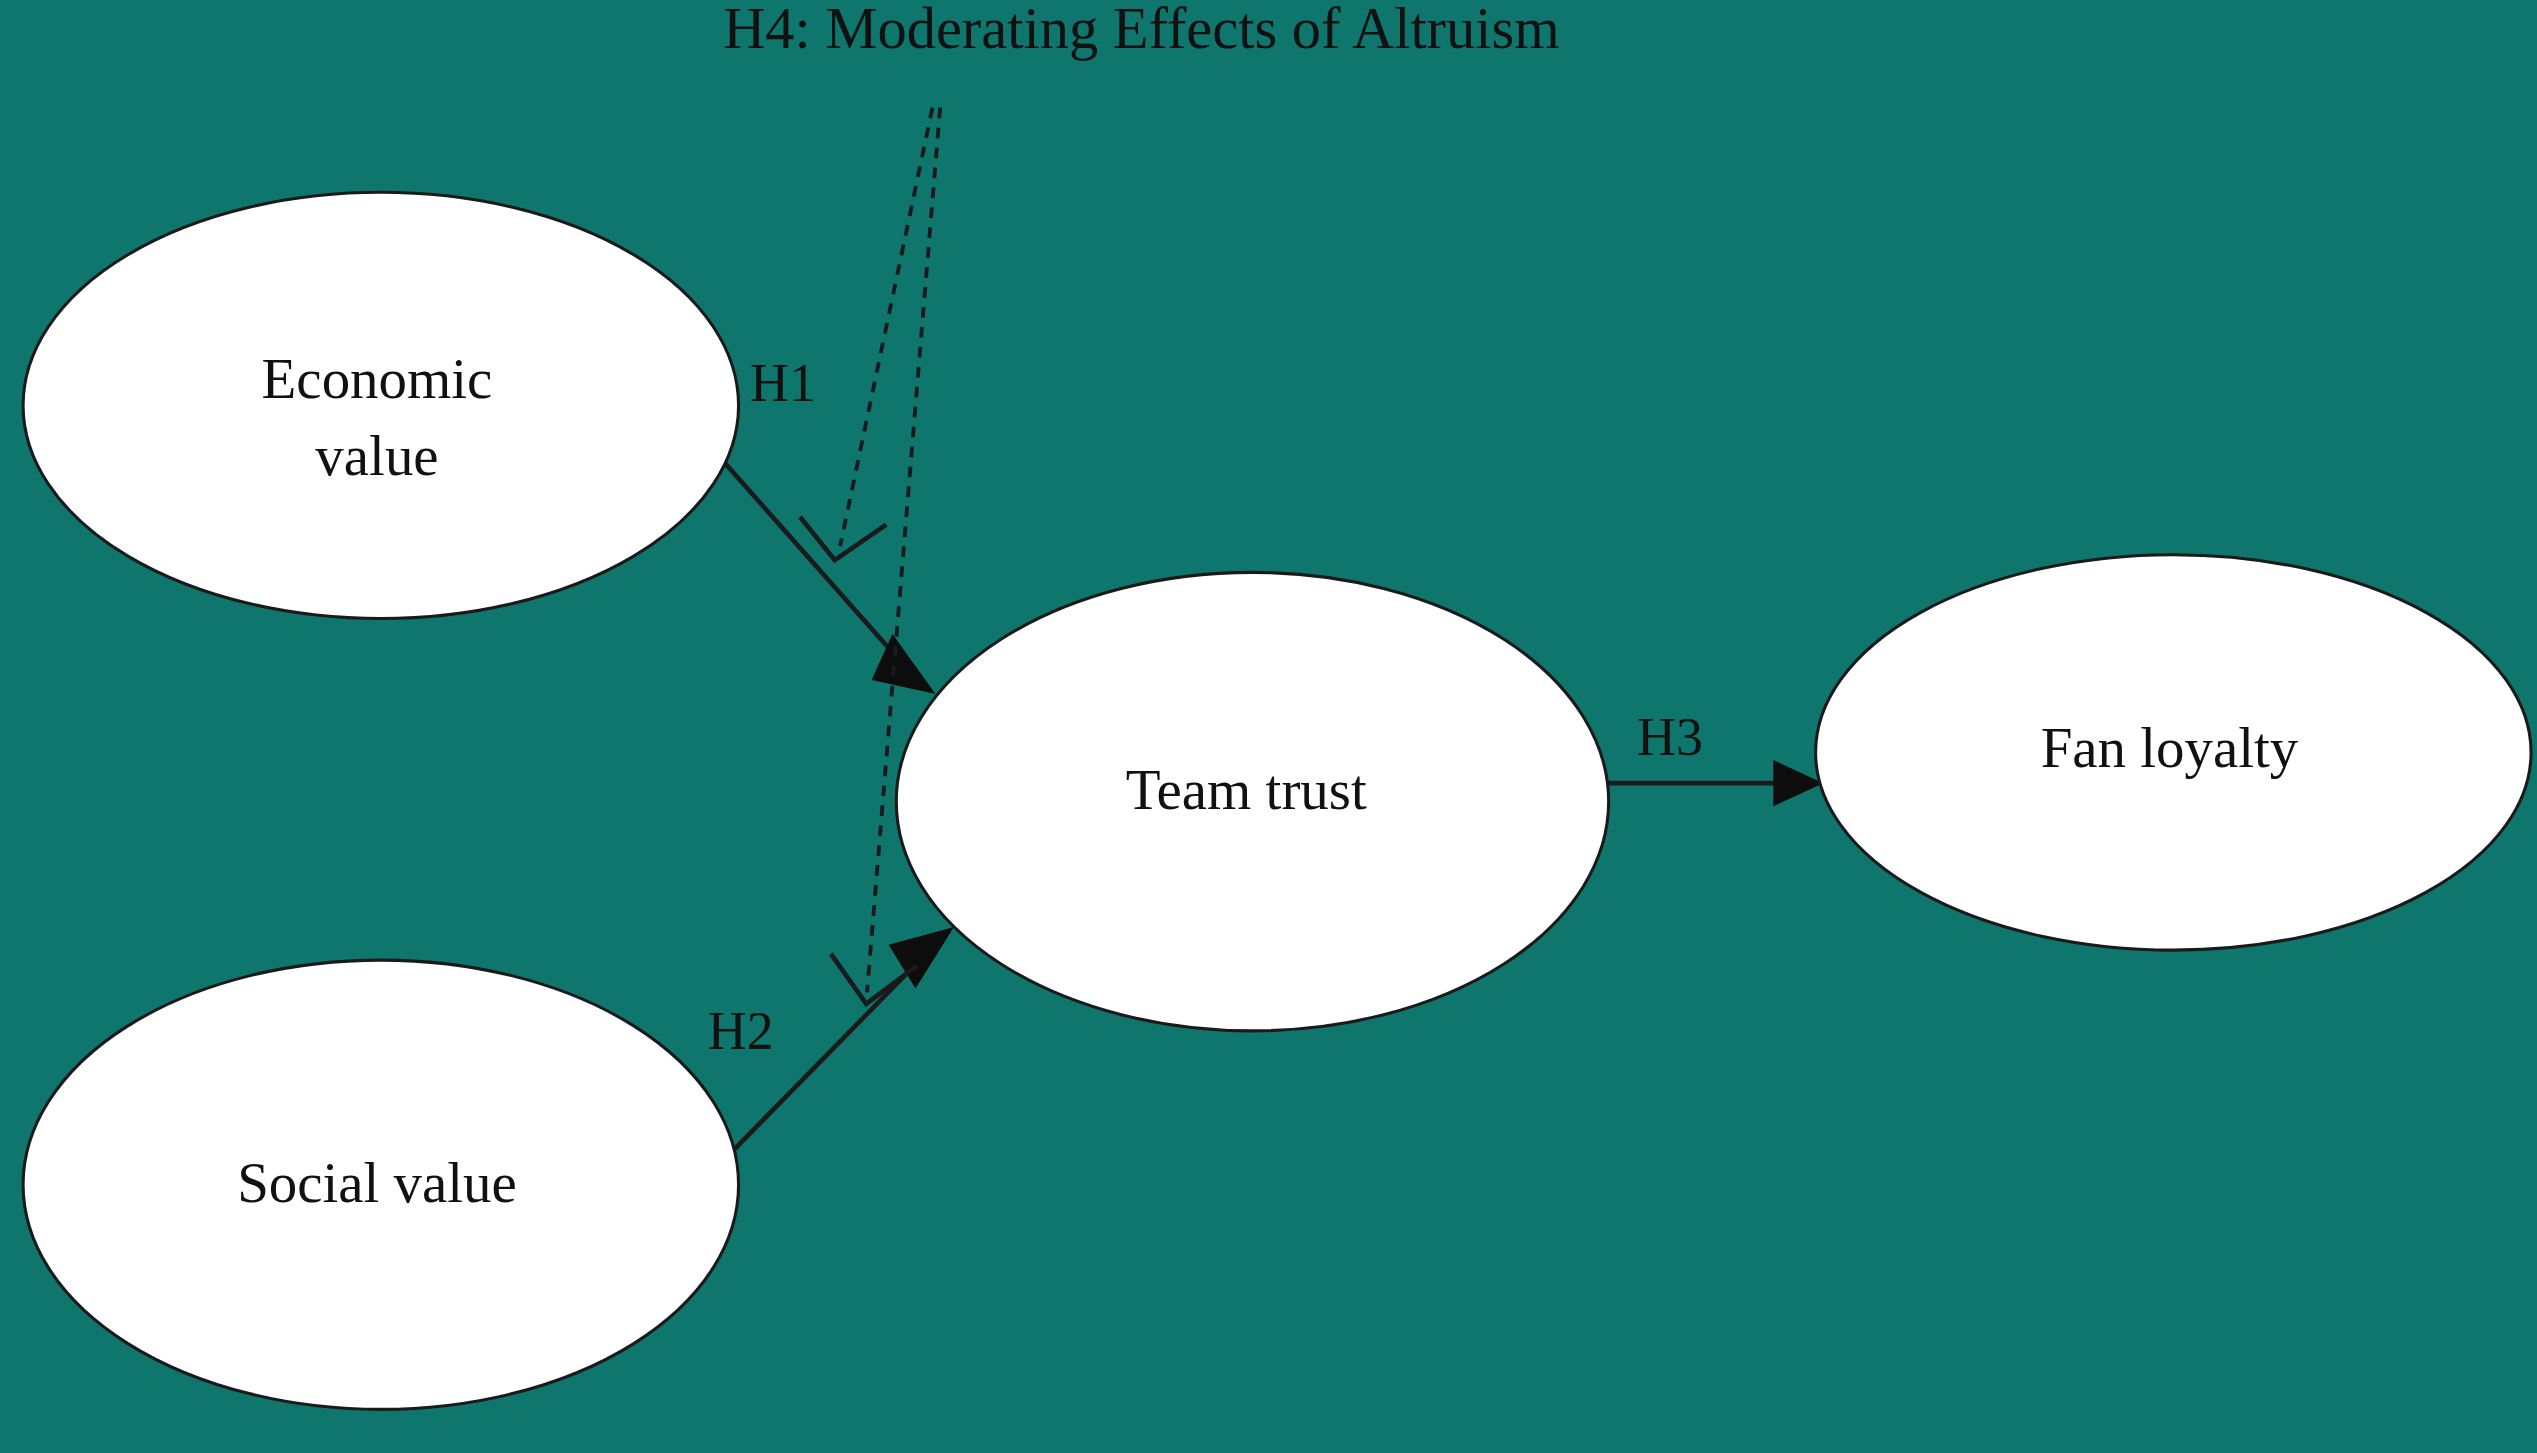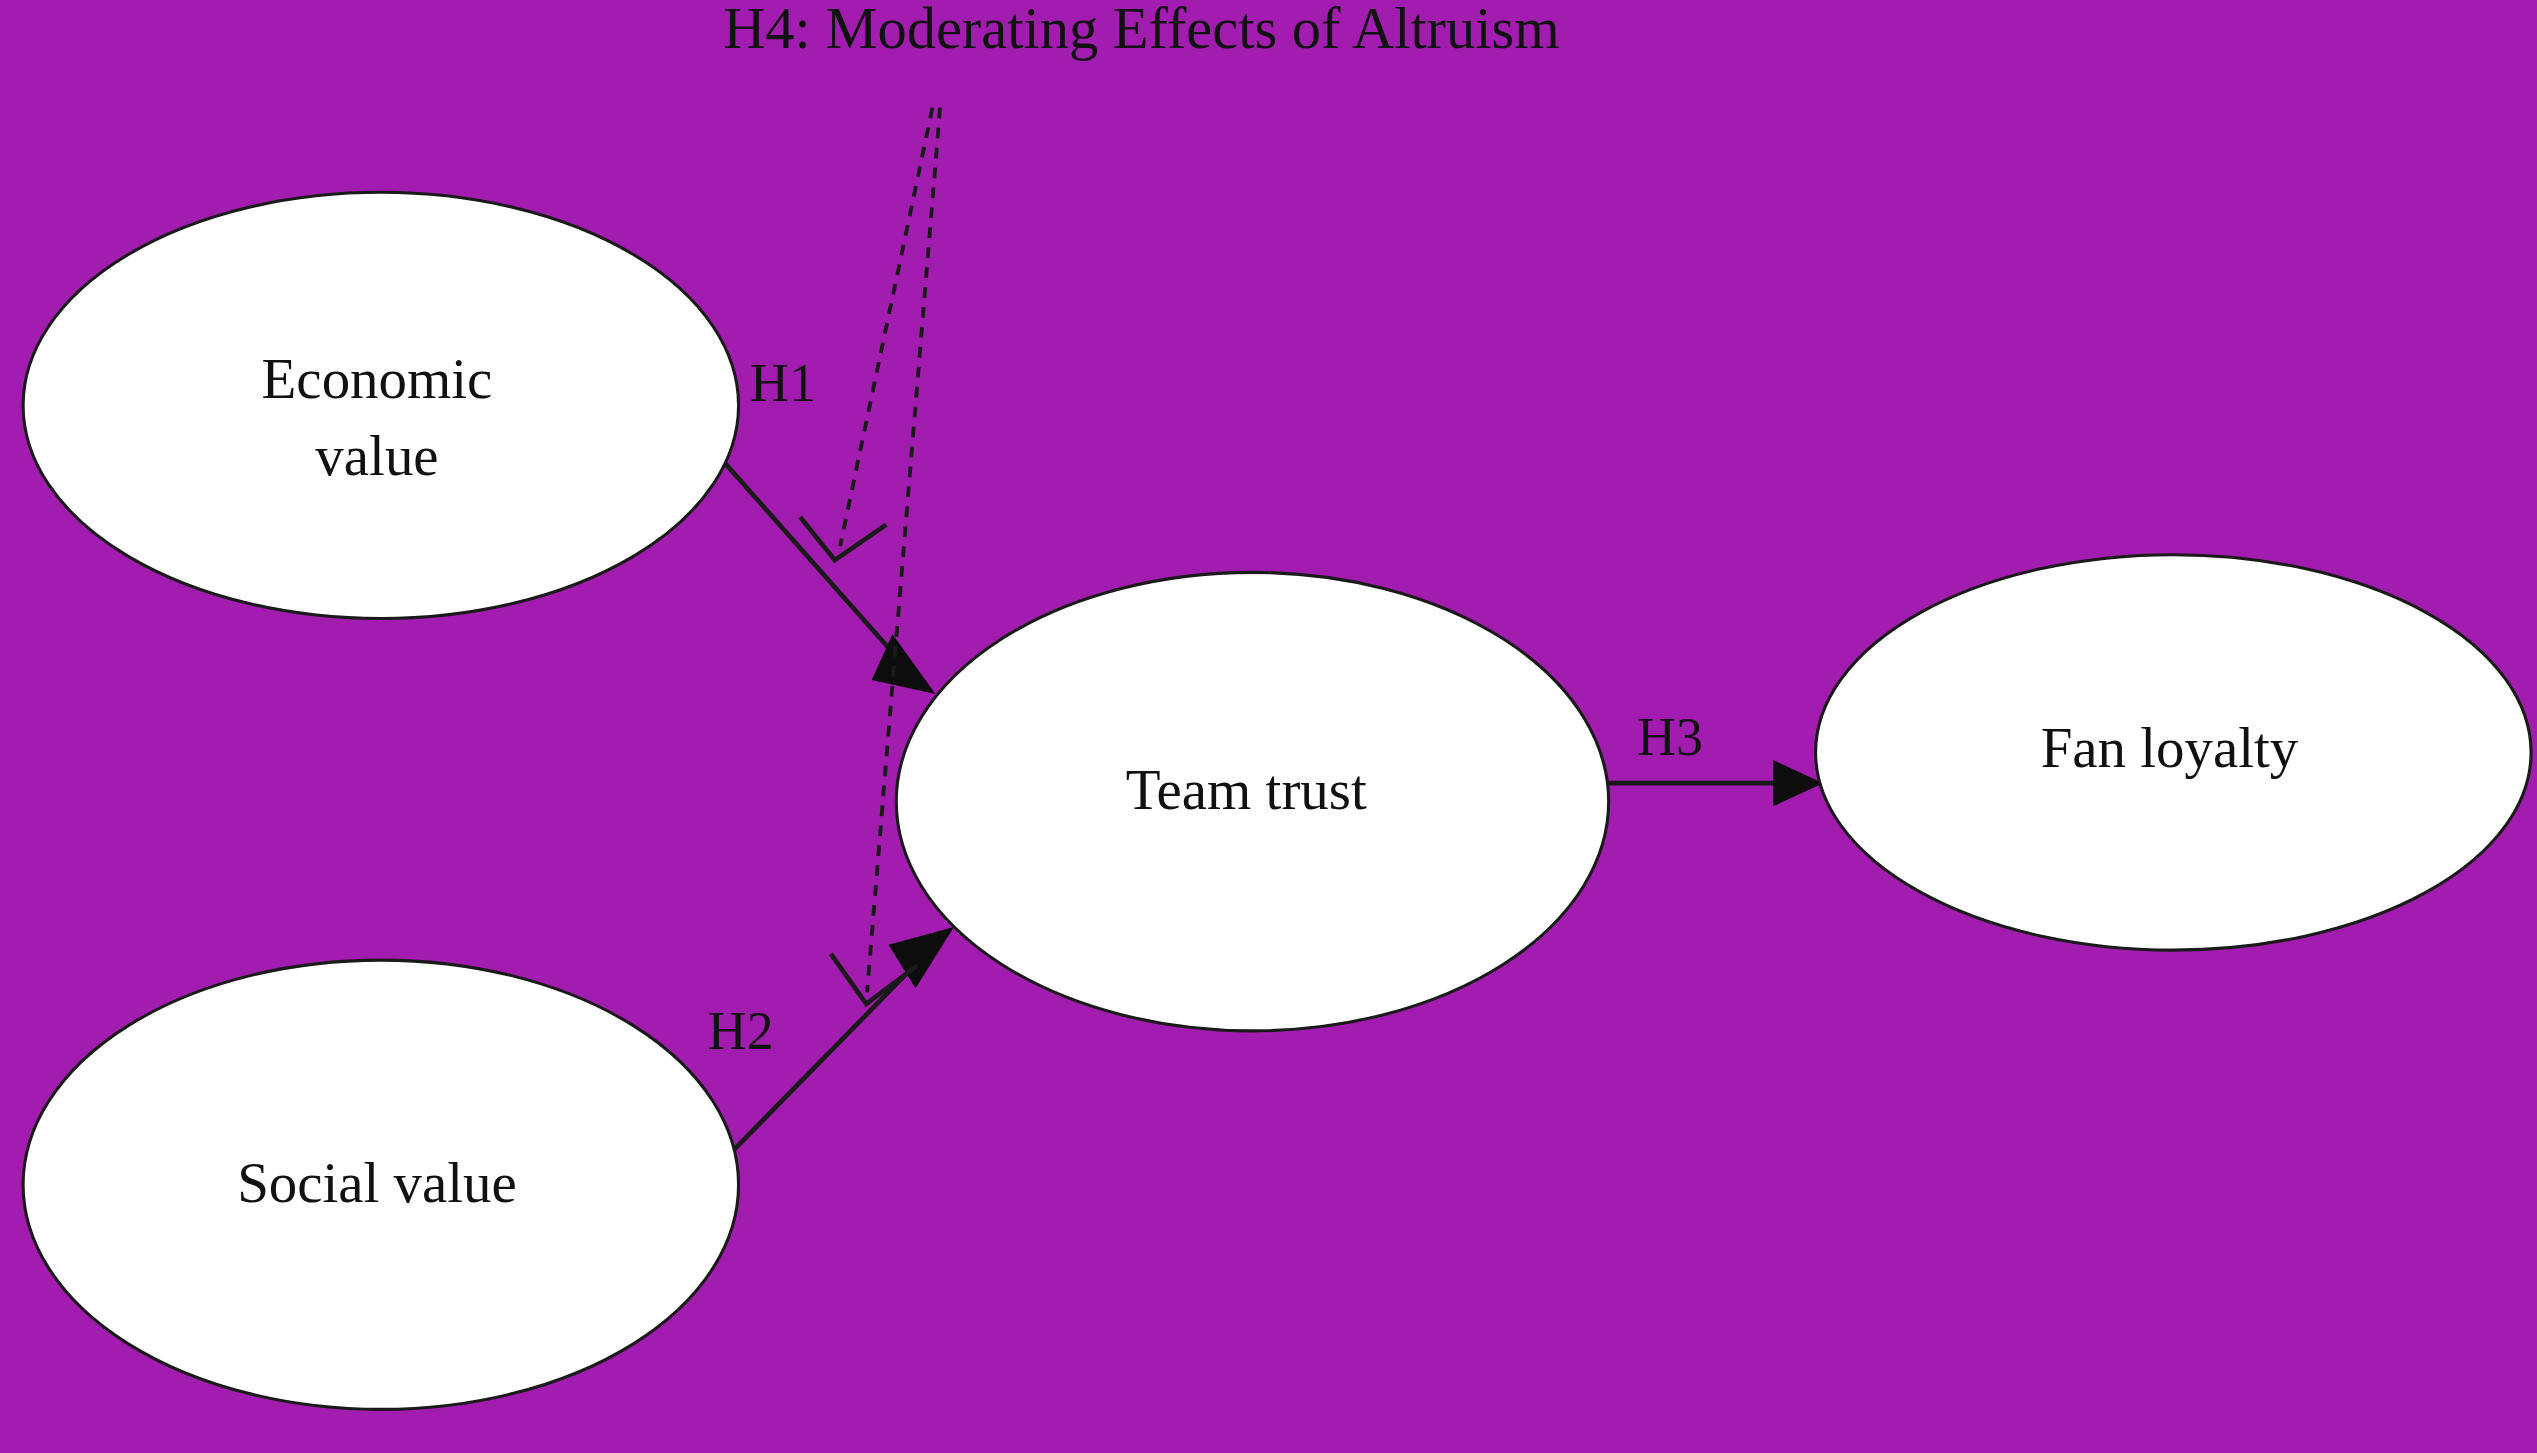--- a/index.html
+++ b/index.html
@@ -10,21 +10,21 @@
   body {
     width: 2538px;
     height: 1454px;
     font-family: "Liberation Serif", "DejaVu Serif", serif;
     overflow: hidden;
   }
   #diagram-root {
     position: relative;
     width: 2538px;
     height: 1454px;
-    background: #a21caf;
+    background: #0f766e;
   }
   svg#path-diagram {
     display: block;
     width: 2538px;
     height: 1454px;
   }
   .node-ellipse {
     fill: #ffffff;
     stroke: #1a1a1a;
     stroke-width: 4;

